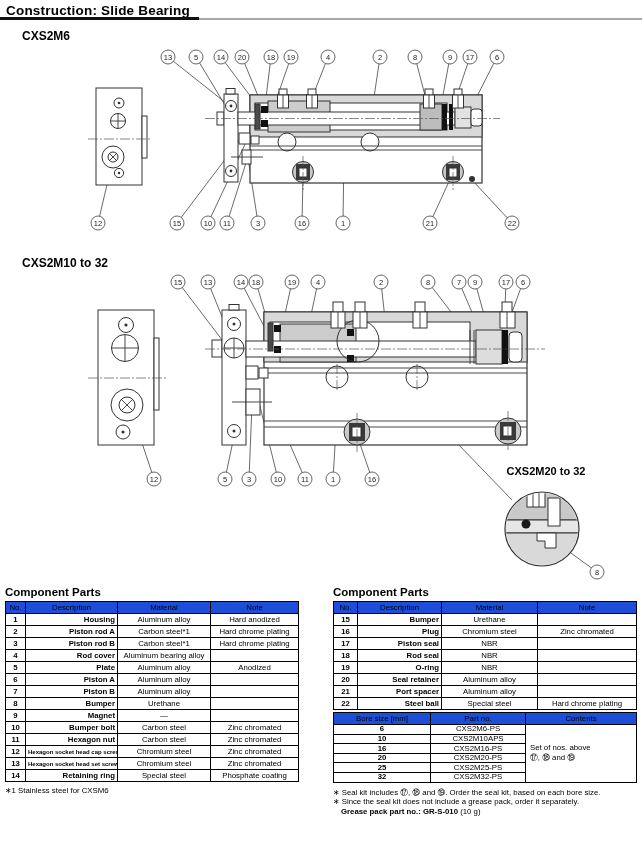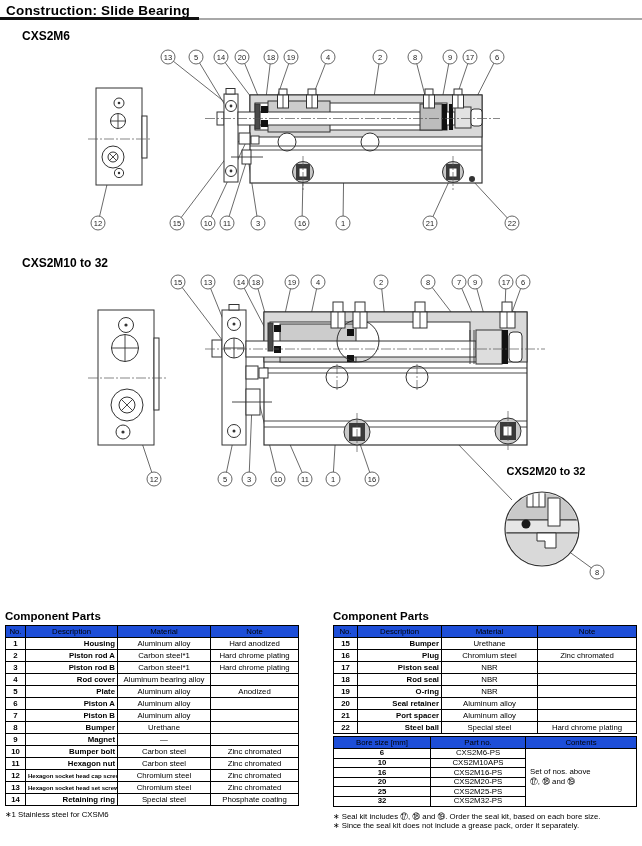--- a/index.html
+++ b/index.html
@@ -8,21 +8,21 @@
   #page-title{left:6px;top:3px;font-size:13.5px;font-weight:bold;letter-spacing:.2px;}
   #rule-black{left:0;top:17px;width:199px;height:3px;background:#111;}
   #rule-gray{left:199px;top:17.5px;width:443px;height:2.5px;background:#a8a8a8;}
   .dlabel{font-weight:bold;font-size:12px;}
   #drawing{position:absolute;left:0;top:0;}
   .co circle{fill:#fff;stroke:#555;stroke-width:.9;}
   .cot{font-size:7.5px;font-family:"Liberation Sans",sans-serif;text-anchor:middle;fill:#222;}
   .ld{stroke:#444;stroke-width:.8;fill:none;}
   .oln{stroke:#333;stroke-width:.9;fill:none;}
   .cl{stroke:#555;stroke-width:.7;fill:none;stroke-dasharray:10 2 2 2;}
-  .panel{position:absolute;margin-top:24px;}
+  .panel{position:absolute;}
   .tbl-heading{font-size:11.5px;font-weight:bold;margin:0 0 3px 0;}
   table{border-collapse:collapse;table-layout:fixed;width:100%;}
   th,td{border:1px solid #000;font-size:7.8px;padding:0 2px;height:11px;line-height:1;text-align:center;overflow:hidden;white-space:nowrap;}
   th{background:#1d4ed8;font-weight:normal;}
   td.desc{text-align:right;font-weight:bold;}
   td.no{font-weight:bold;}
   td.sm{font-size:6px;}
   #seal-table td{height:8.6px;}
   td.contents{text-align:left;vertical-align:middle;white-space:normal;line-height:1.35;padding-left:4px;}
   .footnote{font-size:7.8px;margin-top:4px;}
@@ -582,13 +582,14 @@
           <td>CXS2M25-PS</td>
         </tr>
     <tr>
           <td class="no">32</td>
           <td>CXS2M32-PS</td>
         </tr>
   </tbody>
     </table>
   <div class="fnline" style="margin-top:5px">∗ Seal kit includes ⑰, ⑱ and ⑲. Order the seal kit, based on each bore size.</div>
   <div class="fnline">∗ Since the seal kit does not include a grease pack, order it separately.</div>
+  <div class="fnline" style="padding-left:8px"><span class="fnbold">Grease pack part no.: GR-S-010</span><span> (10 g)</span></div>
 </div>
 
 </body></html>

